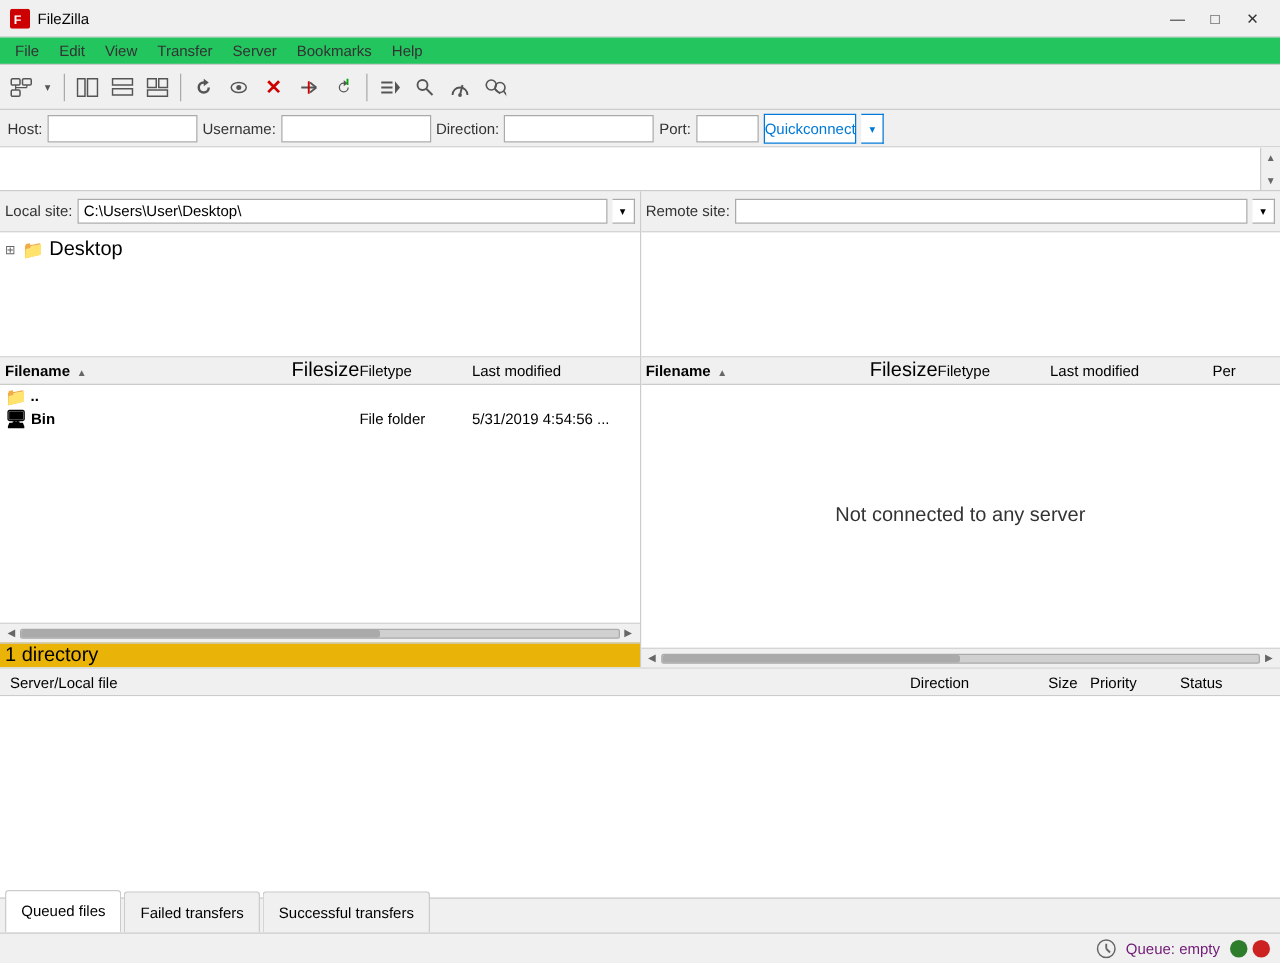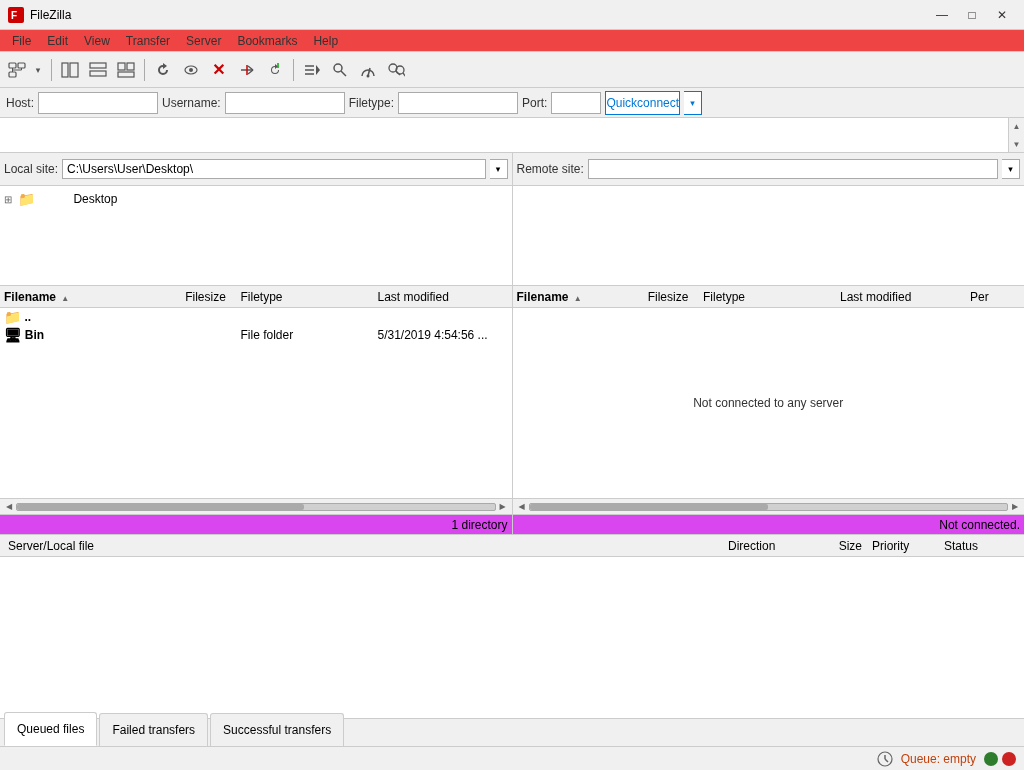--- a/index.html
+++ b/index.html
@@ -46,21 +46,21 @@
       cursor: pointer;
       font-size: 12px;
       display: flex;
       align-items: center;
       justify-content: center;
       color: #333;
     }
 
     
     #menu-bar {
-      background: #ef4444;
+      background: #22c55e;
       height: 22px;
       display: flex;
       align-items: center;
       padding: 0 4px;
       border-bottom: 1px solid #ccc;
     }
     .menu-item {
       padding: 2px 8px;
       cursor: pointer;
       font-size: 12px;
@@ -247,37 +247,36 @@
     }
     .tree-expand {
       font-size: 10px;
       color: #666;
       width: 10px;
     }
     .folder-icon {
       font-size: 14px;
     }
     .tree-label {
-      font-size: 12px;
-      margin-left: 34px;
+      font-size: 16px;
     }
 
     
     .file-list-header {
       display: flex;
       align-items: center;
       height: 22px;
       background: #f0f0f0;
       border-bottom: 1px solid #ccc;
       padding: 0 4px;
     }
     .col-filename { flex: 1; min-width: 0; font-size: 12px; font-weight: bold; }
-    .col-filesize { width: 70px; text-align: center; font-size: 12px; }
+    .col-filesize { width: 70px; text-align: right; font-size: 16px; }
     .col-filetype { width: 90px; font-size: 12px; }
-    .col-lastmod { width: 130px; font-size: 12px; margin-left: 47px; }
+    .col-lastmod { width: 130px; font-size: 12px; }
     .col-perms { width: 50px; font-size: 12px; }
 
     .sort-indicator {
       font-size: 8px;
       margin-left: 2px;
       color: #666;
     }
 
     .file-list {
       flex: 1;
@@ -291,21 +290,21 @@
       height: 18px;
       padding: 0 4px;
       cursor: pointer;
     }
 
     .not-connected-msg {
       display: flex;
       align-items: center;
       justify-content: center;
       height: 100%;
-      font-size: 12px;
+      font-size: 16px;
       color: #333;
     }
 
     .panel-scrollbar-h {
       height: 16px;
       background: #f0f0f0;
       border-top: 1px solid #ccc;
       display: flex;
       align-items: center;
       padding: 0 2px;
@@ -333,27 +332,26 @@
       display: flex;
       align-items: center;
       justify-content: center;
       font-size: 8px;
       cursor: pointer;
       color: #666;
     }
 
     .panel-status {
       height: 20px;
-      background: #d946ef;
+      background: #eab308;
       border-top: 1px solid #ccc;
       display: flex;
       align-items: center;
       padding: 0 4px;
-      font-size: 12px;
-      justify-content: flex-end;
+      font-size: 16px;
     }
 
     
     #queue-area {
       border-top: 1px solid #ccc;
       background: white;
       height: 184px;
       display: flex;
       flex-direction: column;
     }
@@ -416,21 +414,21 @@
       background: #f0f0f0;
       border-top: 1px solid #ccc;
       display: flex;
       align-items: center;
       justify-content: flex-end;
       padding: 0 8px;
       gap: 8px;
     }
     .status-queue {
       font-size: 12px;
-      color: #c2410c;
+      color: #701a75;
     }
     .status-dots {
       display: flex;
       gap: 4px;
     }
     .status-dot {
       width: 14px;
       height: 14px;
       border-radius: 50%;
     }
@@ -576,21 +574,21 @@
         <line x1="16" y1="11" x2="19" y2="15" stroke="#555" stroke-width="1.3"></line>
       </svg>
   </button>
 </div>
 
 <div id="connection-bar">
   <span class="conn-label">Host:</span>
   <input class="conn-input" id="host-input" type="text" style="">
   <span class="conn-label">Username:</span>
   <input class="conn-input" id="username-input" type="text" style="">
-  <span class="conn-label">Filetype:</span>
+  <span class="conn-label">Direction:</span>
   <input class="conn-input" id="password-input" type="password" style="">
   <span class="conn-label">Port:</span>
   <input class="conn-input" id="port-input" type="text" style="">
   <button id="quickconnect-btn">Quickconnect</button>
   <div id="quickconnect-dropdown">▾</div>
 </div>
 
 <div id="log-area">
   <div id="log-scrollbar">
     <div class="scroll-arrow">▲</div>
@@ -670,23 +668,20 @@
         </div>
       </div>
     </div>
     <div class="panel-scrollbar-h">
       <div class="h-scroll-arrow">◀</div>
       <div class="h-scroll-track">
         <div class="h-scroll-thumb" style="width:50%;background:#aaa;"></div>
       </div>
       <div class="h-scroll-arrow">▶</div>
     </div>
-    <div class="panel-status">
-      <span>Not connected.</span>
-    </div>
   </div>
 </div>
 
 <div id="queue-area">
   <div id="queue-header">
     <span class="queue-col queue-col-server">Server/Local file</span>
     <span class="queue-col queue-col-dir">Direction</span>
     <span class="queue-col queue-col-size">Size</span>
     <span class="queue-col queue-col-priority">Priority</span>
     <span class="queue-col queue-col-status">Status</span>

